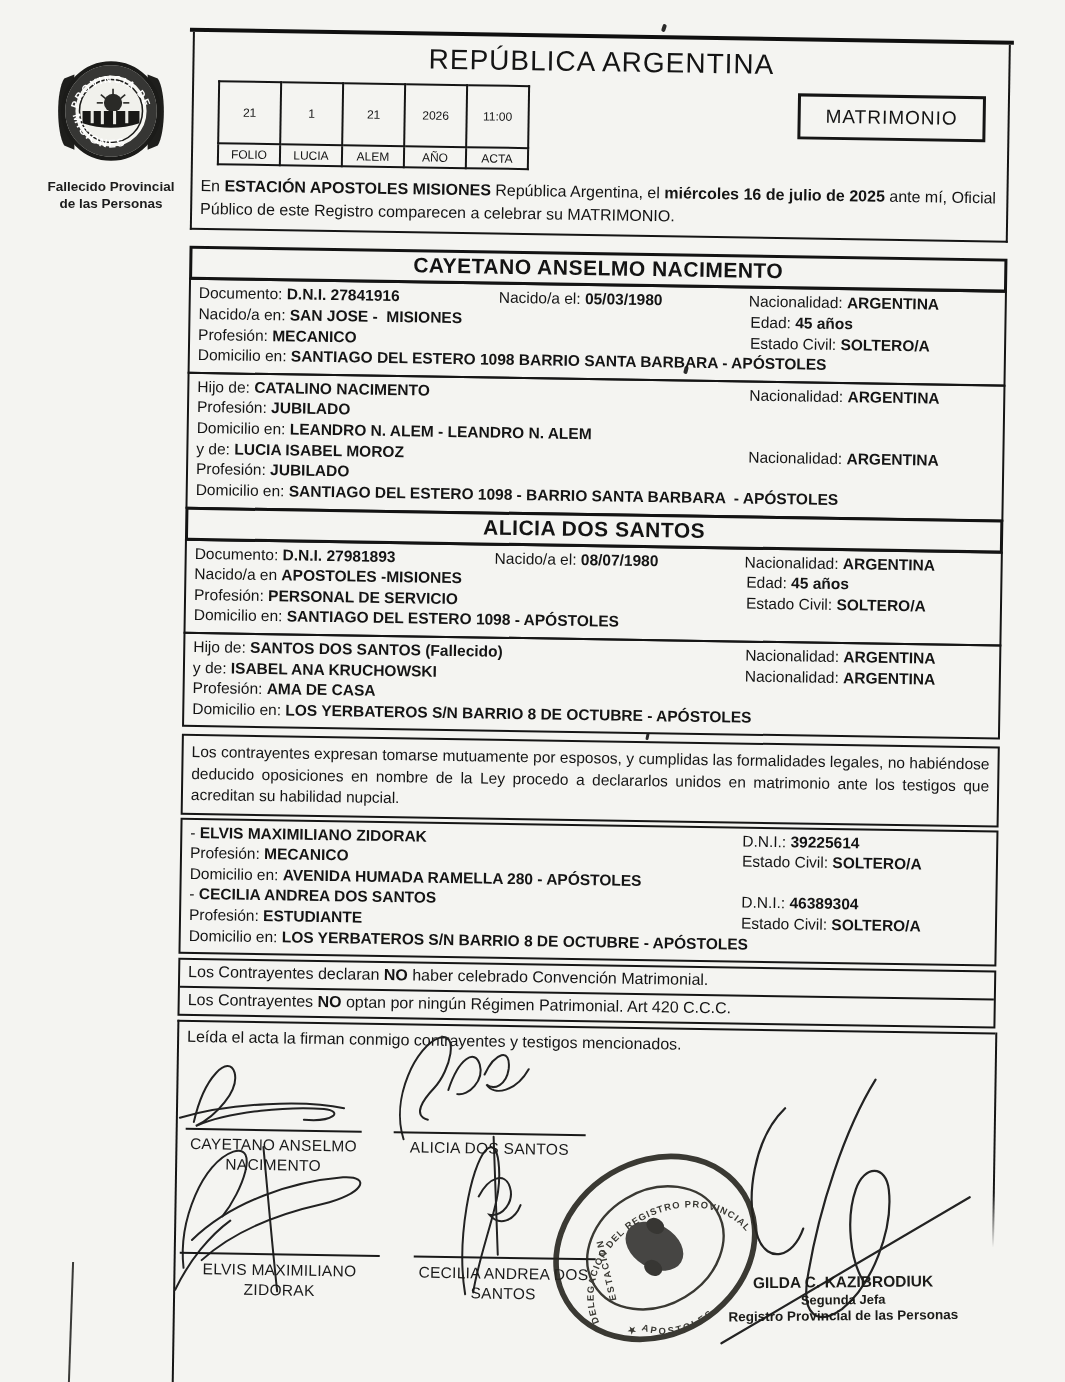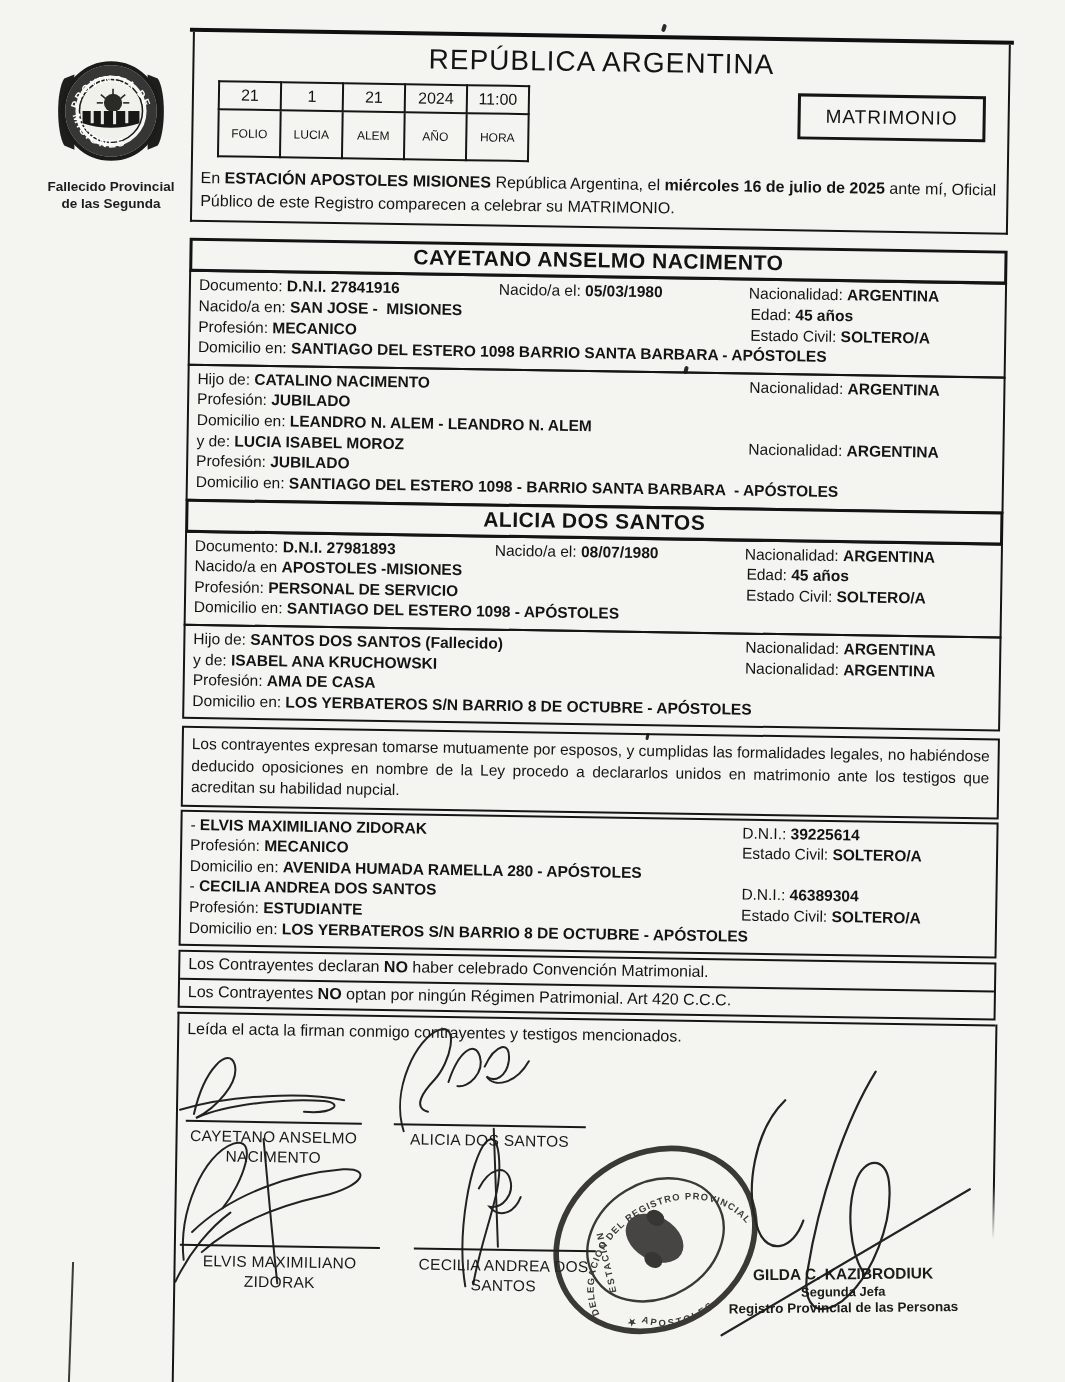--- a/index.html
+++ b/index.html
@@ -11,22 +11,22 @@
   .logo{position:absolute;left:40px;top:50px;width:142px;text-align:center;}
   .logo-caption{font-size:13.5px;font-weight:bold;line-height:1.25;color:#1c1c1c;margin-top:3px;}
   
   .doc{position:absolute;left:193px;top:28px;width:818px;transform:rotate(0.9deg);transform-origin:10px 0;}
   .topbar{height:4px;background:#101010;margin:0 -3px 0 -3px;}
   .top-box{border-left:2px solid #151515;border-right:2px solid #151515;border-bottom:2px solid #151515;padding-bottom:8px;}
   .doc-title{text-align:center;font-size:28px;letter-spacing:1px;padding:8px 0 4px 0;}
   .hdr-row{display:flex;justify-content:space-between;align-items:flex-start;padding:4px 22px 0 24px;}
   table.folio{border-collapse:collapse;}
   table.folio td{border:2px solid #151515;text-align:center;}
-  td.fv{font-size:16px;padding:2px 10px;min-width:40px;height:22px;}
-  td.fl{font-size:12px;padding:15px 6px;height:15px;}
+  td.fv{font-size:12px;padding:19px 10px;min-width:40px;height:22px;}
+  td.fl{font-size:12px;padding:2px 6px;height:15px;}
   .matrimonio{border:3px solid #151515;font-size:19px;letter-spacing:1px;padding:9px 25px;margin-top:4px;}
   .intro{font-size:16px;line-height:1.42;padding:10px 8px 0 8px;}
   .b{font-weight:bold;}
   .gap{height:16px;}
   
   .sec-hdr{border:3px solid #131313;text-align:center;font-weight:bold;font-size:21px;letter-spacing:.5px;padding:1px 0 3px 0;}
   .sec-body{border:2px solid #151515;margin-top:-2px;padding:3px 8px 6px 8px;}
   .row{display:flex;font-size:15.5px;line-height:1.33;}
   .lb{white-space:pre-wrap;}
   .vl{font-weight:bold;white-space:pre-wrap;}
@@ -93,46 +93,46 @@
         </g>
         <path d="M32,60 L88,60 L88,72 C70,78 50,78 32,72 Z" fill="#181816"></path>
         <rect x="40" y="60" width="3" height="12" fill="#e9e9e4"></rect>
         <rect x="50" y="60" width="3" height="13" fill="#e9e9e4"></rect>
         <rect x="62" y="60" width="3" height="13" fill="#e9e9e4"></rect>
         <rect x="74" y="60" width="3" height="12" fill="#e9e9e4"></rect>
       </g>
     </svg>
     <div class="logo-caption">
       <div>Fallecido Provincial</div>
-      <div>de las Segunda</div>
+      <div>de las Personas</div>
     </div>
   </div>
 
   <div class="doc">
     <div class="topbar"></div>
 
     <div class="top-box">
       <div class="doc-title">REPÚBLICA ARGENTINA</div>
 
       <div class="hdr-row">
         <table class="folio">
           <tbody>
               <tr>
             <td class="fv">21</td>
             <td class="fv">1</td>
             <td class="fv">21</td>
-            <td class="fv">2024</td>
+            <td class="fv">2026</td>
             <td class="fv">11:00</td>
           </tr>
           <tr>
             <td class="fl">FOLIO</td>
             <td class="fl">LUCIA</td>
             <td class="fl">ALEM</td>
             <td class="fl">AÑO</td>
-            <td class="fl">HORA</td>
+            <td class="fl">ACTA</td>
           </tr>
         </tbody>
           </table>
         <div class="matrimonio">MATRIMONIO</div>
       </div>
 
       <div class="intro"><span>En </span><span class="b">ESTACIÓN APOSTOLES MISIONES</span><span>  República Argentina, el </span><span class="b">miércoles 16 de julio de 2025</span><span> ante mí, Oficial Público de este Registro comparecen a celebrar su MATRIMONIO.</span></div>
     </div>
 
     <div class="gap"></div>

